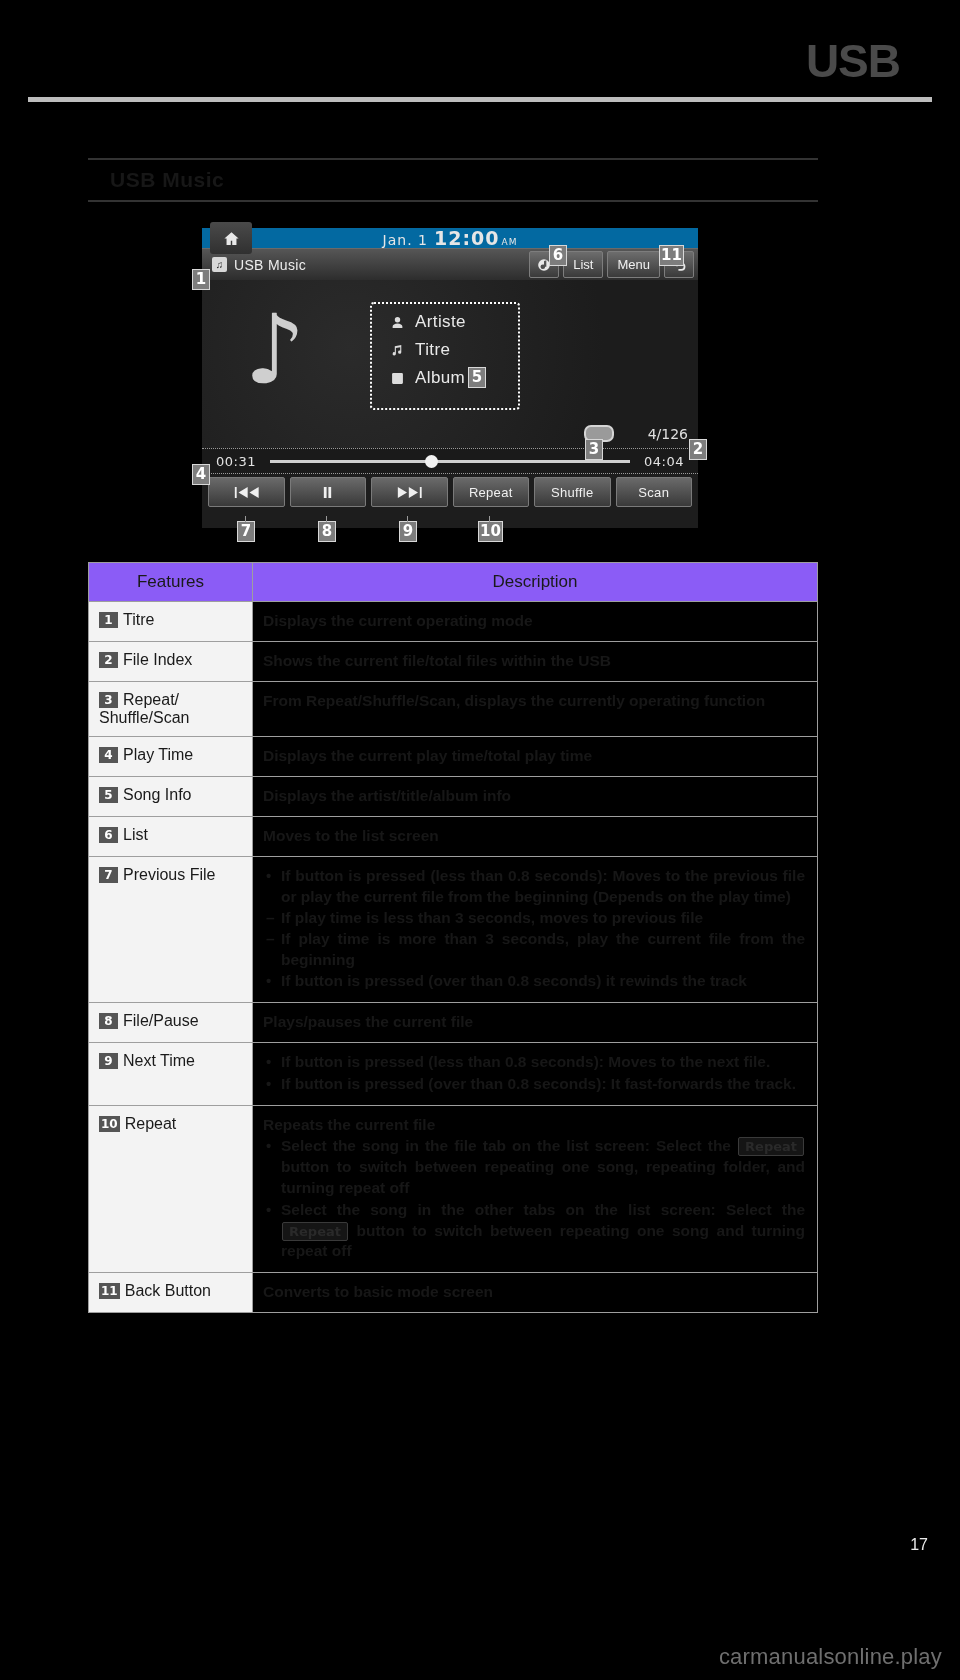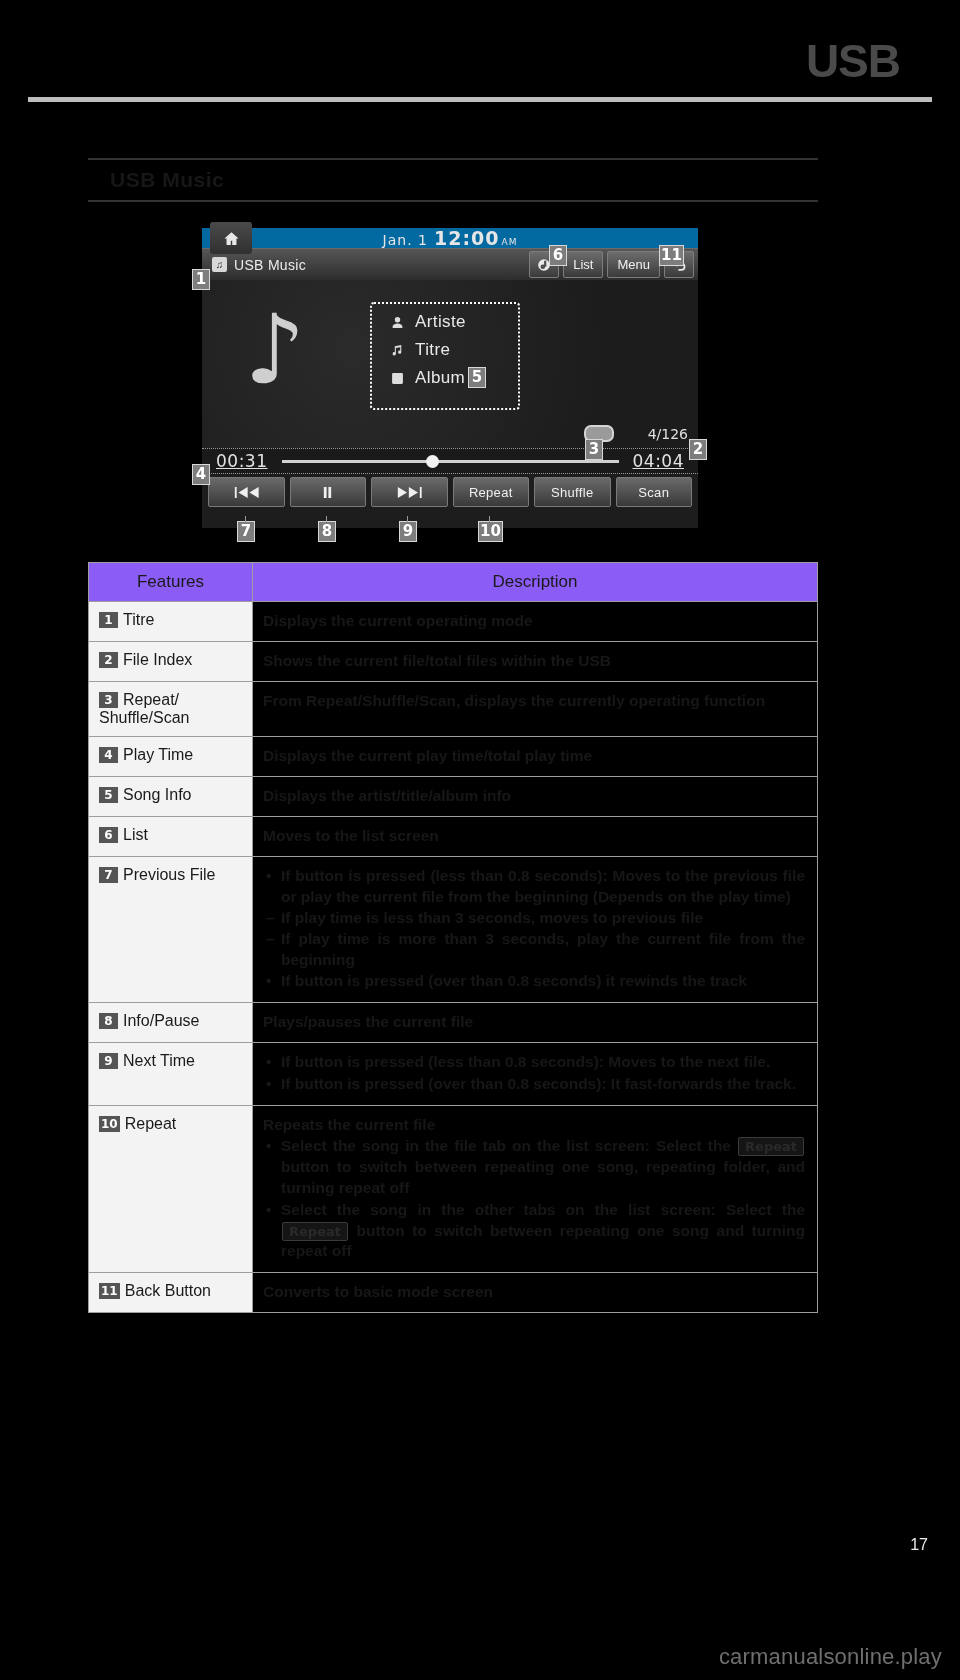--- a/index.html
+++ b/index.html
@@ -113,21 +113,21 @@
     width:26px;height:13px;border-radius:7px;border:2px solid #d5d5d5;
     background:#9a9a9a;margin-right:34px;
   }
 
   .dev-progress{
     height:26px;background:#1a1a1a;
     display:flex;align-items:center;padding:0 14px;
     box-sizing:border-box;
     border-top:1px dotted #9a9a9a;border-bottom:1px dotted #9a9a9a;
   }
-  .ptime{color:#e3e3e3;font-size:17px;font-family:"DejaVu Sans", sans-serif;letter-spacing:.5px;text-decoration:underline;}
+  .ptime{color:#e3e3e3;font-size:13px;font-family:"DejaVu Sans", sans-serif;letter-spacing:.5px;}
   .track{
     flex:1;height:3px;background:#d0d0d0;margin:0 14px;position:relative;
   }
   .thumb{
     position:absolute;left:43%;top:-5px;width:13px;height:13px;
     border-radius:50%;background:#f2f2f2;
   }
 
   .dev-controls{
     height:34px;display:flex;align-items:center;
@@ -380,21 +380,21 @@
         <ul class="d">
           <li>If play time is less than 3 seconds, moves to previous file</li>
           <li>If play time is more than 3 seconds, play the current file from the beginning</li>
         </ul>
         <ul class="b">
           <li>If button is pressed (over than 0.8 seconds) it rewinds the track</li>
         </ul>
       </td>
     </tr>
     <tr>
-      <td class="feat"><span class="numbox">8</span><span>Info/Pause</span></td>
+      <td class="feat"><span class="numbox">8</span><span>File/Pause</span></td>
       <td class="desc">Plays/pauses the current file</td>
     </tr>
     <tr>
       <td class="feat"><span class="numbox">9</span><span>Next Time</span></td>
       <td class="desc">
         <ul class="b">
           <li>If button is pressed (less than 0.8 seconds): Moves to the next file.</li>
           <li>If button is pressed (over than 0.8 seconds): It fast-forwards the track.</li>
         </ul>
       </td>

